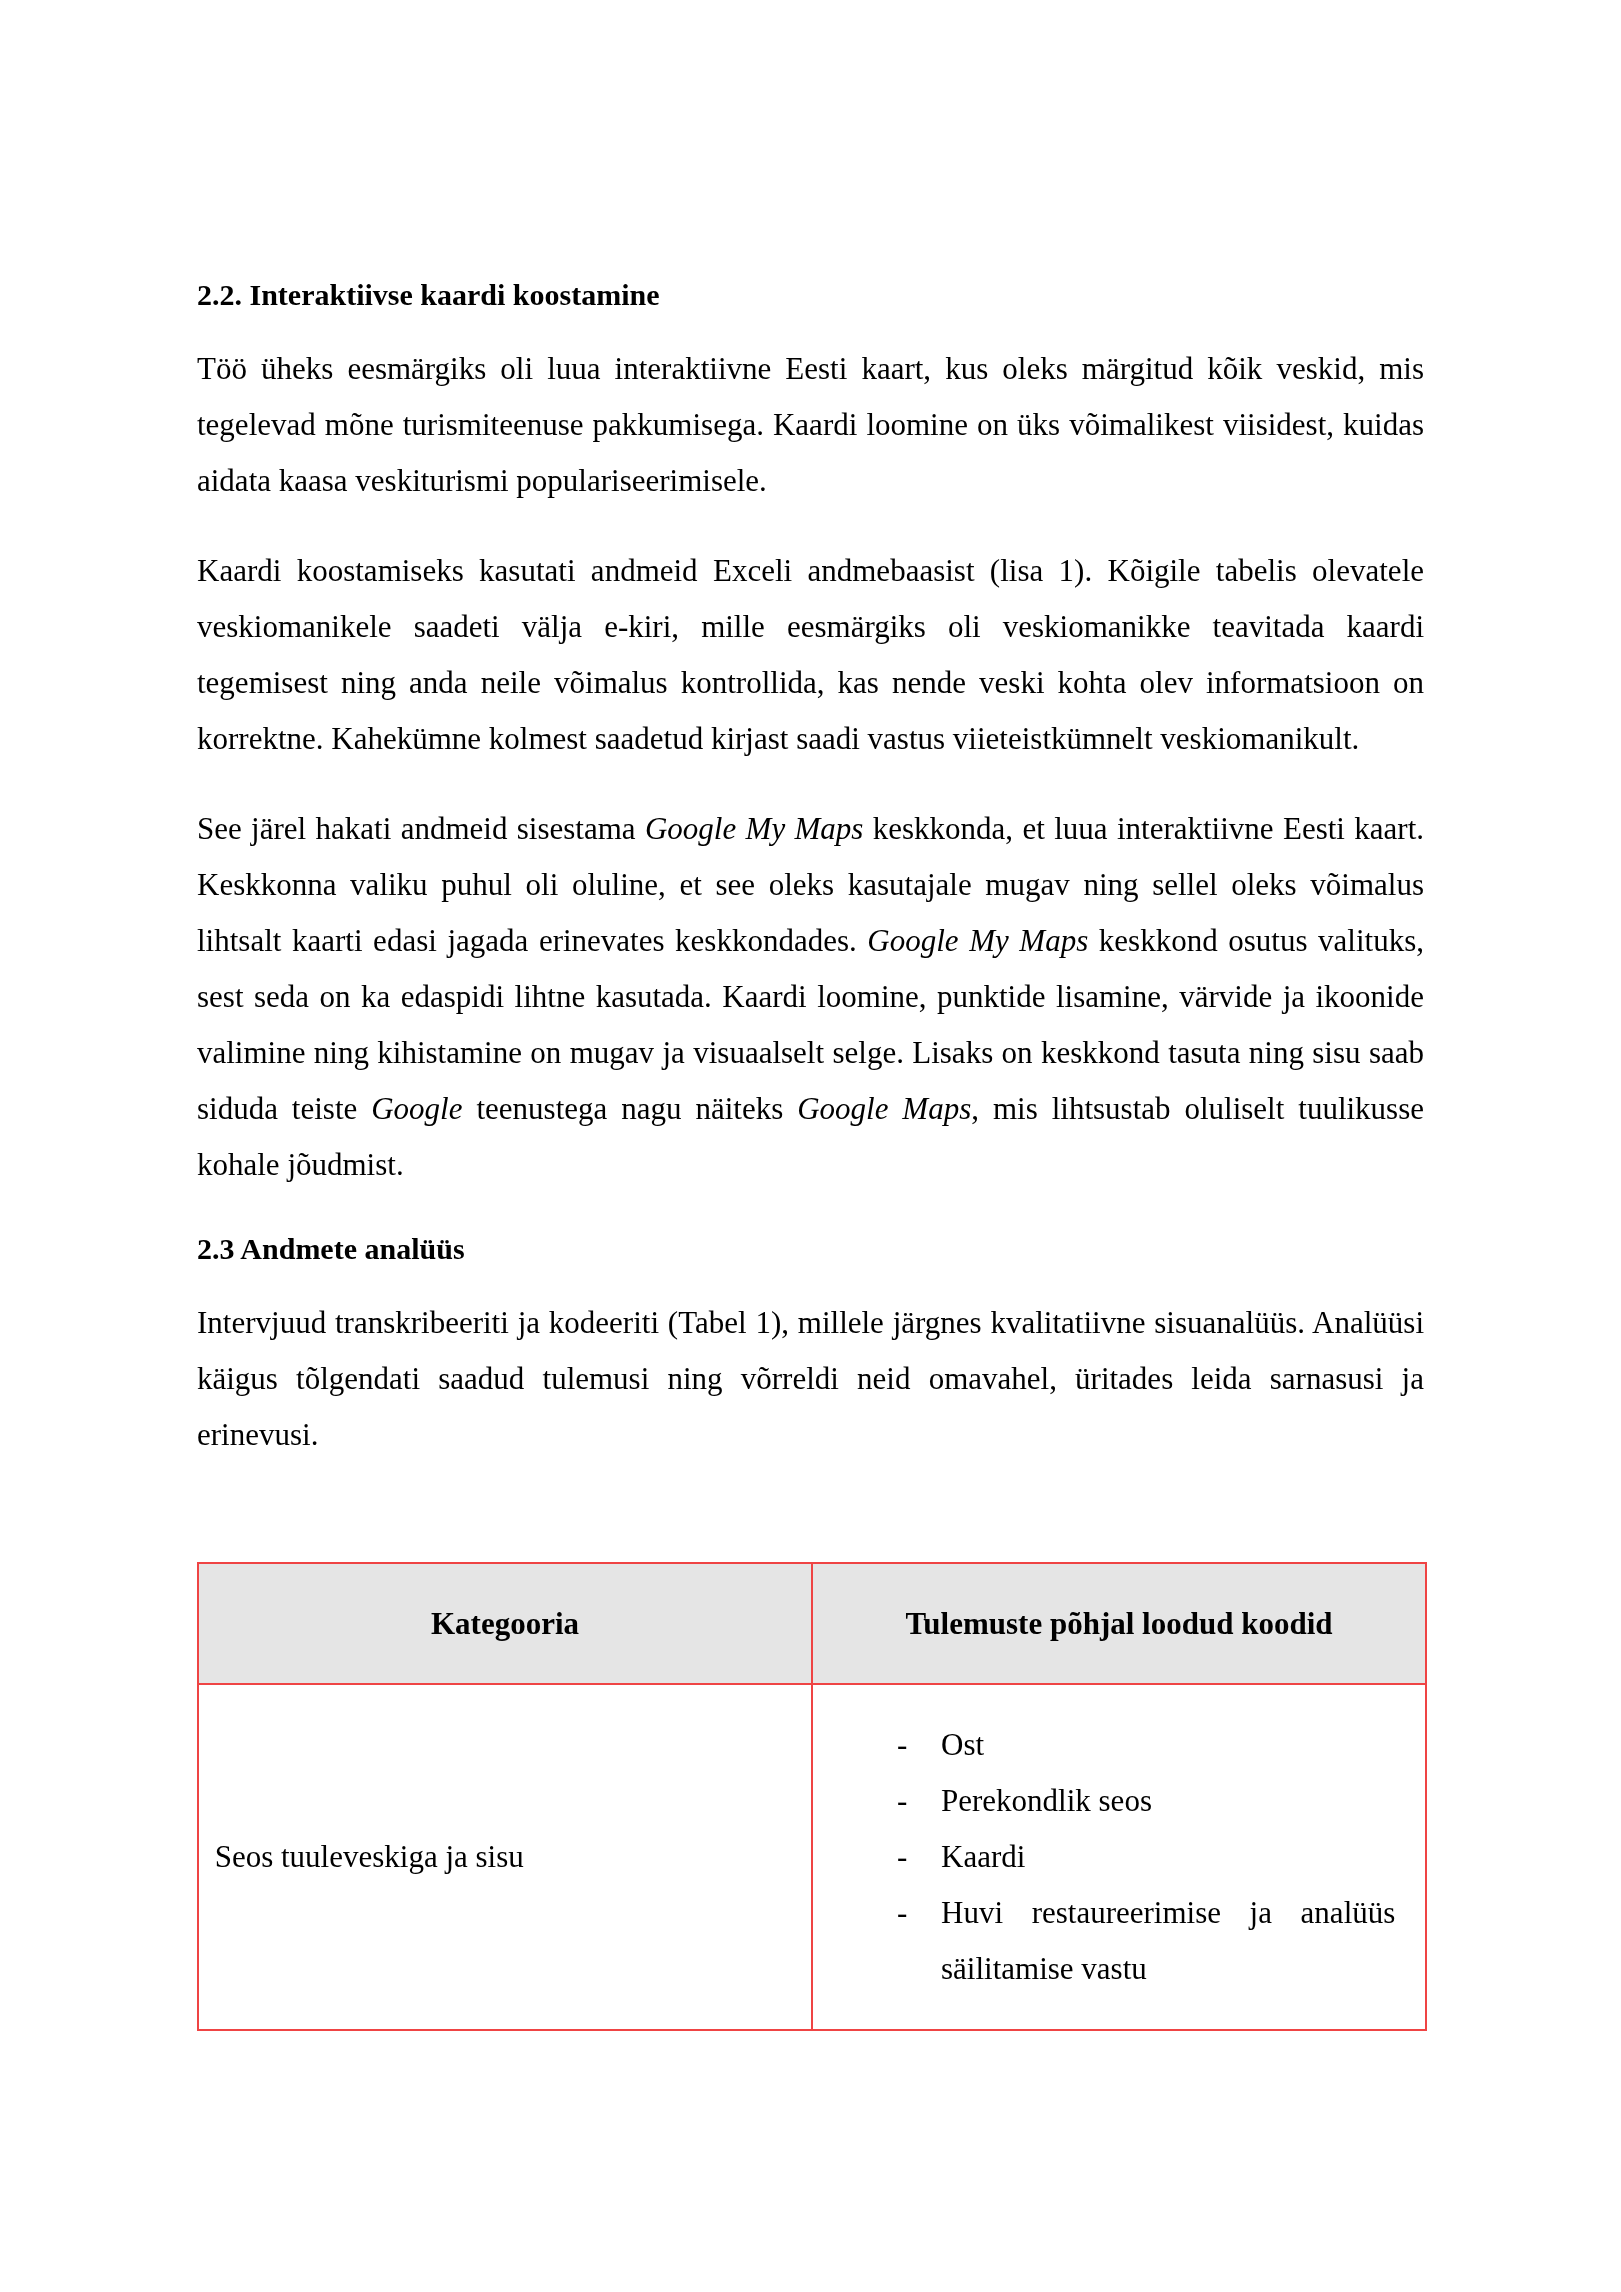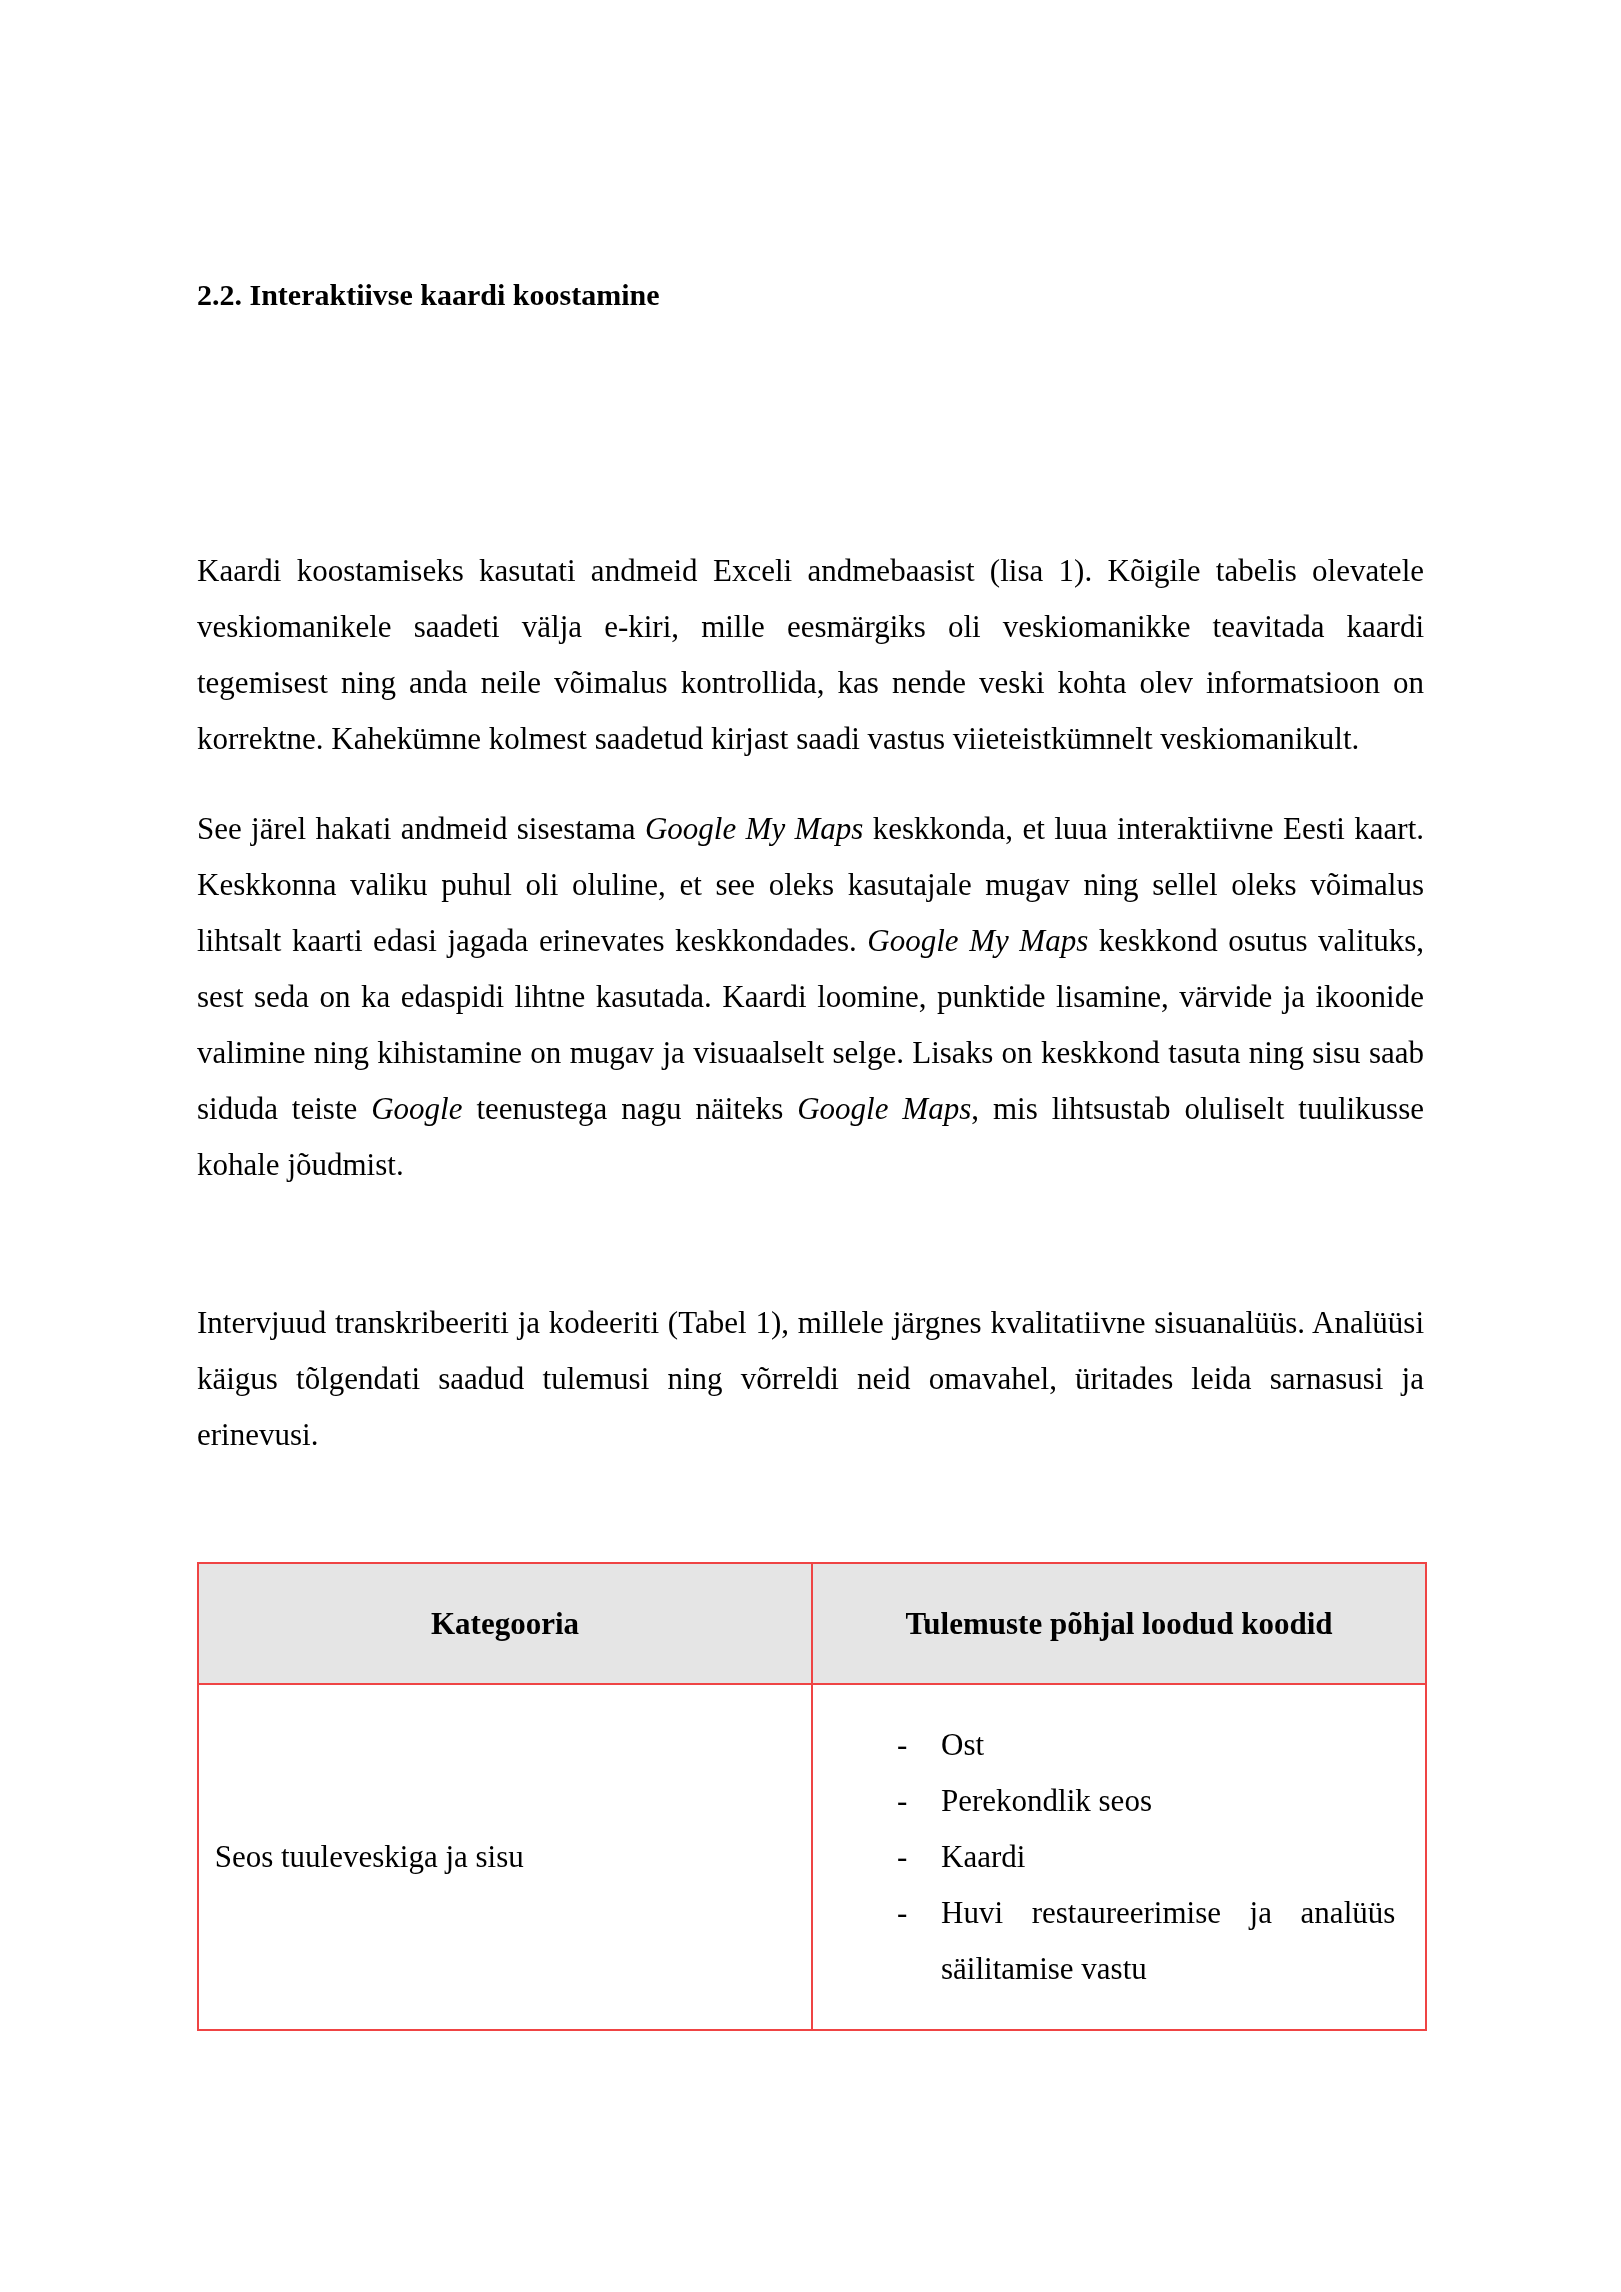--- a/index.html
+++ b/index.html
@@ -27,23 +27,25 @@
   .pagenum { position: absolute; left: 0; width: 1621px; top: 2148px; text-align: center;
              font-size: 31px; line-height: 56px; }
 </style>
 </head>
 <body>
 
 <div class="page">
 
   <h2 class="block heading" style="top:273px;">2.2. Interaktiivse kaardi koostamine</h2>
 
+  <p class="block para" style="top:341px;"><span>Töö üheks eesmärgiks oli luua interaktiivne Eesti kaart, kus oleks märgitud kõik veskid, mis tegelevad mõne turismiteenuse pakkumisega. Kaardi loomine on üks võimalikest viisidest, kuidas aidata kaasa veskiturismi populariseerimisele.</span></p>
   <p class="block para" style="top:543px;"><span>Kaardi koostamiseks kasutati andmeid Exceli andmebaasist (lisa 1). Kõigile tabelis olevatele veskiomanikele saadeti välja e-kiri, mille eesmärgiks oli veskiomanikke teavitada kaardi tegemisest ning anda neile võimalus kontrollida, kas nende veski kohta olev informatsioon on korrektne. Kahekümne kolmest saadetud kirjast saadi vastus viieteistkümnelt veskiomanikult.</span></p>
   <p class="block para" style="top:801px;"><span>See järel hakati andmeid sisestama </span><span class="it">Google My Maps</span><span> keskkonda, et luua interaktiivne Eesti kaart. Keskkonna valiku puhul oli oluline, et see oleks kasutajale mugav ning sellel oleks võimalus lihtsalt kaarti edasi jagada erinevates keskkondades. </span><span class="it">Google My Maps</span><span> keskkond osutus valituks, sest seda on ka edaspidi lihtne kasutada. Kaardi loomine, punktide lisamine, värvide ja ikoonide valimine ning kihistamine on mugav ja visuaalselt selge. Lisaks on keskkond tasuta ning sisu saab siduda teiste </span><span class="it">Google</span><span> teenustega nagu näiteks </span><span class="it">Google Maps</span><span>, mis lihtsustab oluliselt tuulikusse kohale jõudmist.</span></p>
 
+  <h2 class="block heading" style="top:1227px;">2.3 Andmete analüüs</h2>
 
   <p class="block para" style="top:1295px;">Intervjuud transkribeeriti ja kodeeriti (Tabel 1), millele järgnes kvalitatiivne sisuanalüüs. Analüüsi käigus tõlgendati saadud tulemusi ning võrreldi neid omavahel, üritades leida sarnasusi ja erinevusi.</p>
 
 
   <table class="codes">
     <colgroup>
         <col class="c1">
         <col class="c2">
       </colgroup>
     <thead>

